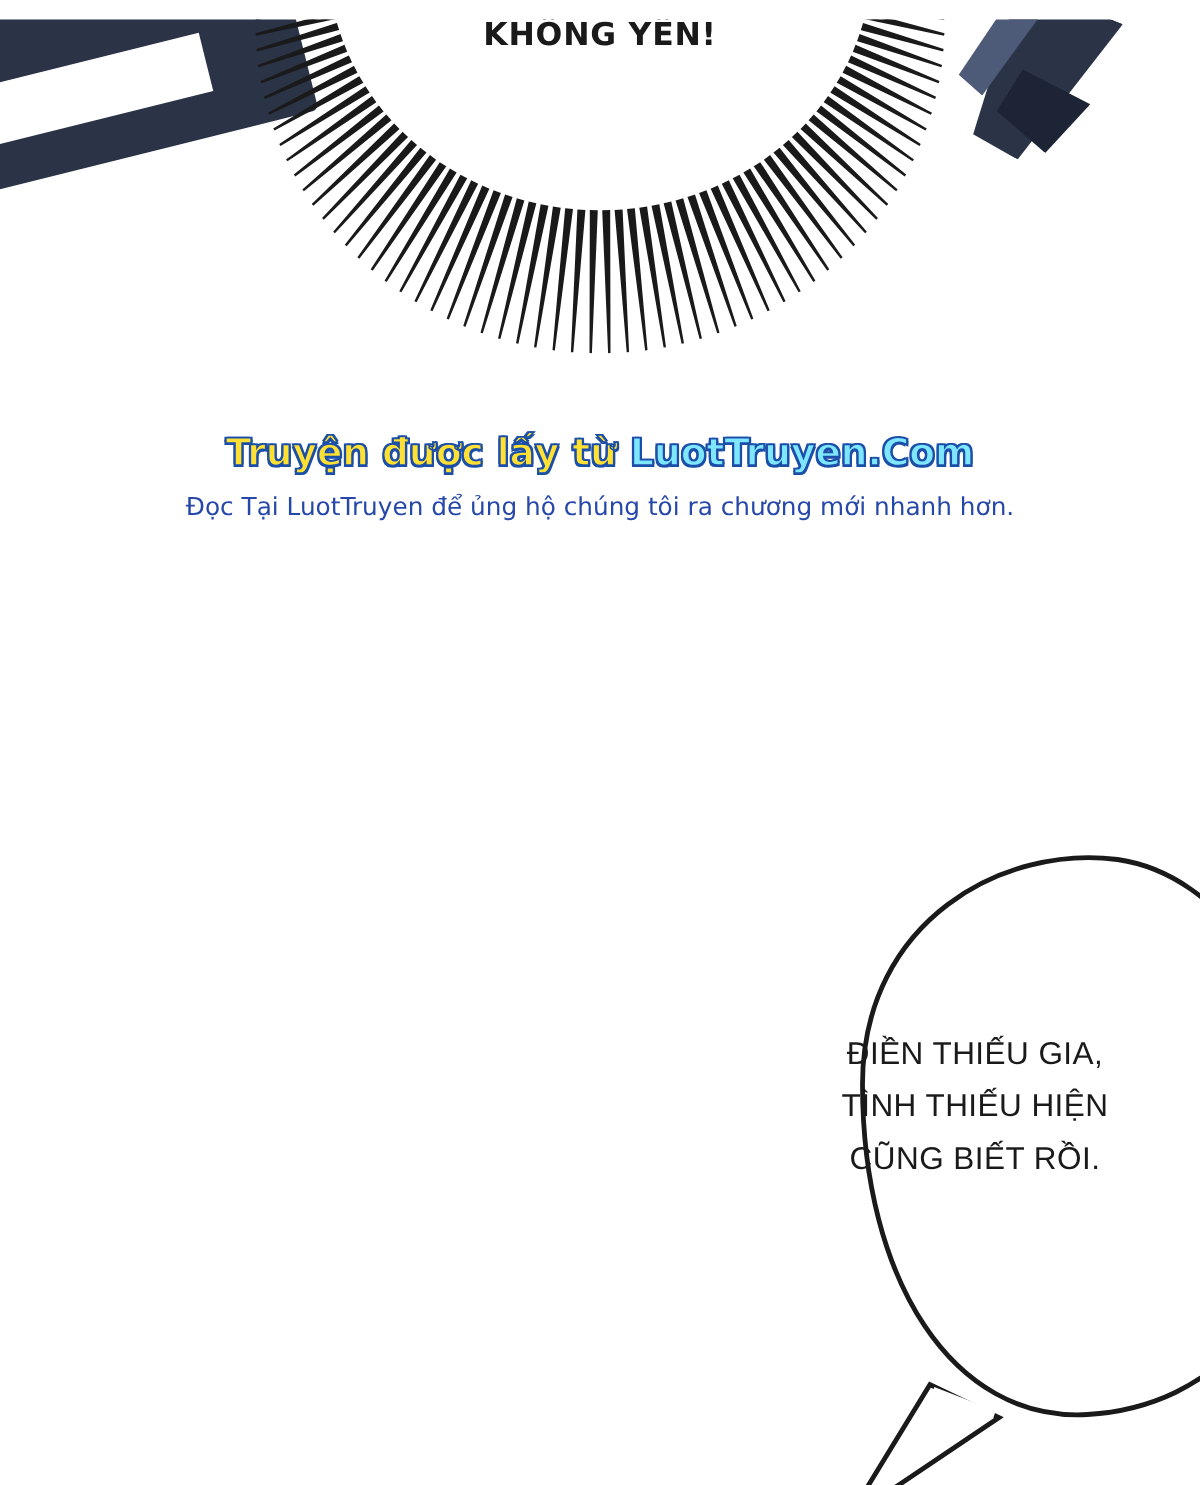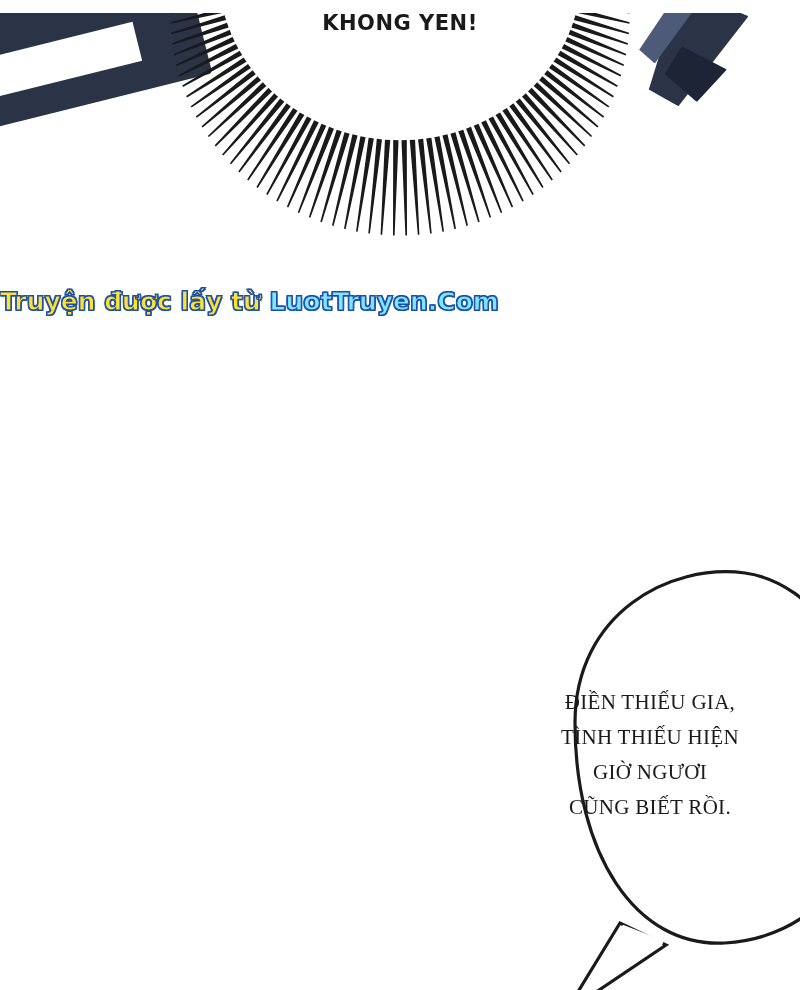--- a/index.html
+++ b/index.html
@@ -99,21 +99,21 @@
     letter-spacing: 0.5px;
     color: #1a1a1a;
   }
 
   
   .credit {
     position: absolute;
     left: 0;
     top: 272px;
     width: 800px;
-    text-align: left;
+    text-align: center;
   }
   .credit-line1 {
     font-family: "DejaVu Sans", sans-serif;
     font-size: 25px;
     font-weight: 700;
     line-height: 34px;
     white-space: nowrap;
   }
   .credit-line1 .yellow {
     color: #ffe033;
@@ -148,21 +148,21 @@
     height: 460px;
   }
   .balloon-wrap svg { display: block; }
 
   .balloon-text {
     position: absolute;
     left: 500px;
     top: 672px;
     width: 300px;
     text-align: center;
-    font-family: Liberation Serif, serif;
+    font-family: Liberation Sans, sans-serif;
     font-size: 21px;
     font-weight: 400;
     line-height: 35px;
     color: #1a1a1a;
     letter-spacing: 0.3px;
   }
 </style>
 </head>
 <body>
 
@@ -252,34 +252,34 @@
           <path d="M 412.0 111.2 L 454.5 109.4 L 412.0 107.8 Z" fill="#1a1a1a" stroke="#1a1a1a" stroke-width="1.6"></path>
           <path d="M 411.9 103.5 L 452.0 99.8 L 411.7 100.2 Z" fill="#1a1a1a" stroke="#1a1a1a" stroke-width="1.6"></path>
           <path d="M 411.4 95.9 L 449.0 90.4 L 411.0 92.5 Z" fill="#1a1a1a" stroke="#1a1a1a" stroke-width="1.6"></path>
         </g>
     </svg>
   </div>
   <div class="burst-text">KHÔNG YÊN!</div>
 
   <div class="credit">
     <div class="credit-line1"><span class="yellow">Truyện được lấy từ </span><span class="cyan">LuotTruyen.Com</span></div>
+    <div class="credit-line2">Đọc Tại LuotTruyen để ủng hộ chúng tôi ra chương mới nhanh hơn.</div>
   </div>
 
   <div class="balloon-wrap">
     <svg width="340" height="460" viewBox="0 0 340 460">
       <path d="M 105 170
                C 105 60, 200 10, 275 20
                C 345 30, 400 110, 400 215
                C 400 320, 340 385, 255 390
                C 165 395, 105 300, 105 170 Z" fill="#ffffff" stroke="#1a1a1a" stroke-width="3.2"></path>
       <path d="M 150 370 L 95 460 L 196 392 Z" fill="#ffffff" stroke="#1a1a1a" stroke-width="3.2"></path>
       <path d="M 152 374 L 193 390" stroke="#ffffff" stroke-width="5"></path>
     </svg>
   </div>
 
   <div class="balloon-text">
     <div>ĐIỀN THIẾU GIA,</div>
     <div>TÌNH THIẾU HIỆN</div>
-    <div>GIỜ NGƯƠI</div>
     <div>CŨNG BIẾT RỒI.</div>
   </div>
 
 </div>
 
 </body></html>

